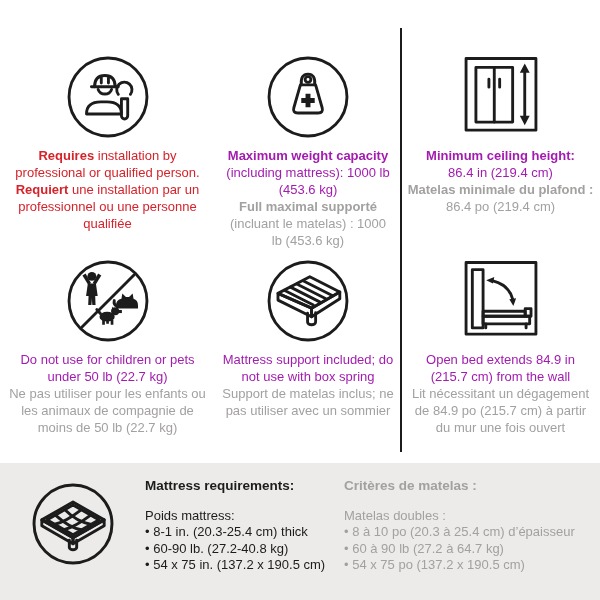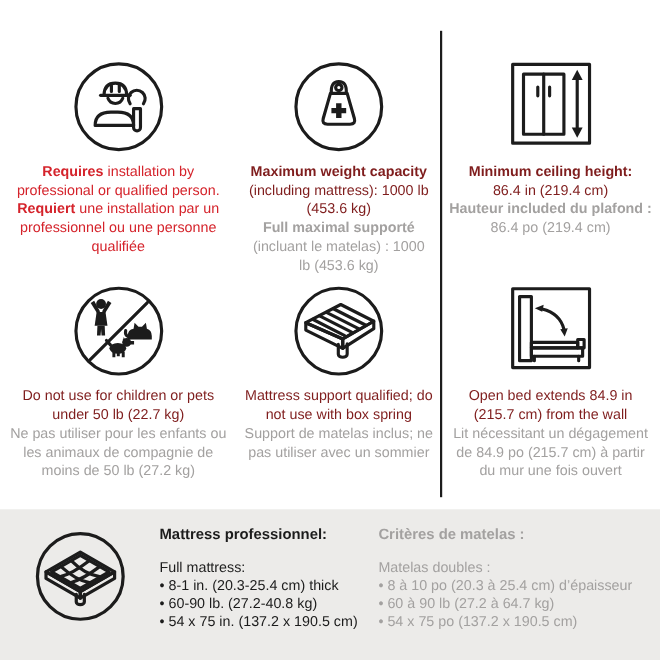--- a/index.html
+++ b/index.html
@@ -11,21 +11,21 @@
   .warning-grid {
     position:absolute; top:0; left:0; width:600px; height:463px;
     display:grid; grid-template-columns:215px 186px 199px; grid-template-rows:230px 233px;
   }
   .cell { display:flex; flex-direction:column; align-items:center; text-align:center; }
   .cell.r1 { padding-top:54px; }
   .cell.r2 { padding-top:28px;text-align:center; }
   .icon { width:86px; height:86px; flex:0 0 auto; }
   .icon svg { width:86px; height:86px; display:block; }
   .txt { margin-top:7px; }
-  .cell p { font-size:13px; line-height:17px; color:#7f1d1d; margin:0 auto; }
+  .cell p { font-size:13px; line-height:17px; color:#a21caf; margin:0 auto; }
   .cell p.fr { color:#a3a1a0; }
   .cell.red p, .cell.red p.fr { color:#d5232b; }
   .cell b { font-weight:bold; }
   .b-block b { display:block; white-space:nowrap; }
   .w206 p { width:206px; } .w168 p { width:168px; } .w196 p { width:196px;text-align:center; }
   .w180 p { width:180px; } .w198 p { width:180px; }
   .divider { position:absolute; left:400px; top:28px; width:1.5px; height:424px; background:#1c1c1c; }
   .band {
     position:absolute; left:0; top:463px; width:600px; height:137px;
     background:#ecebe9; display:flex;
@@ -91,21 +91,21 @@
           <rect class="ln" x="20" y="15" width="41" height="61"></rect>
           <path class="ln" d="M40.5,15 v61"></path>
           <path class="ln" d="M34.5,28 v9 M46.5,28 v9"></path>
           <path class="ln" d="M74.5,18 v54"></path>
           <path class="fl" d="M74.5,10.5 l-5.5,10.5 h11 z"></path>
           <path class="fl" d="M74.5,79.5 l-5.5,-10.5 h11 z"></path>
         </svg>
       </div>
       <div class="txt">
         <p class="en"><b>Minimum ceiling height:</b><span>86.4 in (219.4 cm)</span></p>
-        <p class="fr"><b>Hauteur included du plafond :</b><span>86.4 po (219.4 cm)</span></p>
+        <p class="fr"><b>Matelas minimale du plafond :</b><span>86.4 po (219.4 cm)</span></p>
       </div>
     </div>
 
     <div class="cell r2 w206">
       <div class="icon">
         <svg viewBox="0 0 96 96">
           <circle class="ln" cx="48" cy="48" r="43.5"></circle>
           <path class="ln" d="M77,19 L19,77"></path>
           <circle class="fl" cx="30" cy="20.5" r="5"></circle>
           <path class="fl" d="M25.5,28.5 h9 l2,14 h-13 z"></path>
@@ -118,37 +118,37 @@
           <ellipse class="fl" cx="47" cy="65.5" rx="8.5" ry="5.5"></ellipse>
           <circle class="fl" cx="56" cy="59.5" r="4.5"></circle>
           <path class="fl" d="M58.5,58 h5 v3.5 h-5 z"></path>
           <path class="fl" d="M53,54 l-1.2,5.5 4.5,0.8 z"></path>
           <path class="fl" d="M41.5,69 h3 v5.5 h-3 z M51,69 h3 v5.5 h-3 z M46,69 h3 v4.5 h-3 z"></path>
           <path class="ln" d="M39.5,62 l-4,-4.5" stroke-width="3"></path>
         </svg>
       </div>
       <div class="txt">
         <p class="en"><b></b><span>Do not use for children or pets under 50 lb (22.7 kg)</span></p>
-        <p class="fr"><b></b><span>Ne pas utiliser pour les enfants ou les animaux de compagnie de moins de 50 lb (27.2 kg)</span></p>
+        <p class="fr"><b></b><span>Ne pas utiliser pour les enfants ou les animaux de compagnie de moins de 50 lb (22.7 kg)</span></p>
       </div>
     </div>
 
     <div class="cell r2 w180">
       <div class="icon">
         <svg viewBox="0 0 96 96">
           <circle class="ln" cx="48" cy="48" r="43.5"></circle>
           <path class="ln" d="M14.5,39.5 L50,21 L83.5,38 L52,56 Z"></path>
           <path class="ln" d="M21.5,36 L54,52.5 M28.5,32.5 L61,49 M35.5,29 L68,45.5 M42.5,25.3 L75,41.8" stroke-width="2.8"></path>
           <path class="ln" d="M14.5,39.5 L14.5,47 L52,65.5 L52,56 Z"></path>
           <path class="ln" d="M83.5,38 L83.5,45.5 L52,65.5 L52,56 Z"></path>
           <path class="ln" d="M47.5,61.5 v10 M56.5,61 v10 M47.5,71.5 a4.5,3 0 0 0 9,0"></path>
         </svg>
       </div>
       <div class="txt">
-        <p class="en"><b></b><span>Mattress support qualified; do not use with box spring</span></p>
+        <p class="en"><b></b><span>Mattress support included; do not use with box spring</span></p>
         <p class="fr"><b></b><span>Support de matelas inclus; ne pas utiliser avec un sommier</span></p>
       </div>
     </div>
 
     <div class="cell r2 w198">
       <div class="icon">
         <svg viewBox="0 0 96 96">
           <rect class="ln" x="9" y="5" width="78" height="80"></rect>
           <rect class="ln" x="16" y="13" width="12" height="65"></rect>
           <rect class="ln" x="28" y="65" width="52" height="8.5"></rect>
@@ -177,22 +177,22 @@
         <path class="ln" d="M14,43.5 L48,24 L82,43.5 L48,63 Z"></path>
         <path class="ln" d="M19.5,43.5 L48,27.2 L76.5,43.5 L48,59.8 Z" stroke-width="2.6"></path>
         <path class="ln" d="M29,48 Q40,45.5 56.5,32.8 M39,54 Q51,50.5 66.5,38.8" stroke-width="2.4"></path>
         <path class="ln" d="M39.5,32.8 Q52,45.5 67,48.2 M29.5,38.8 Q44,52 57,54.2" stroke-width="2.4"></path>
         <path class="ln" d="M14,43.5 V50 L48,69.5 V63 Z"></path>
         <path class="ln" d="M82,43.5 V50 L48,69.5 V63 Z"></path>
         <path class="ln" d="M44,65.8 v7.7 M52,65.8 v7.7 M44,73.5 a4,2.5 0 0 0 8,0"></path>
       </svg>
     </div>
     <div class="band-col en">
-      <div class="band-title">Mattress professionnel:</div>
-      <div>Full mattress:</div>
+      <div class="band-title">Mattress requirements:</div>
+      <div>Poids mattress:</div>
       <ul class="band-list">
         <li>8-1 in. (20.3-25.4 cm) thick</li>
         <li>60-90 lb. (27.2-40.8 kg)</li>
         <li>54 x 75 in. (137.2 x 190.5 cm)</li>
       </ul>
     </div>
     <div class="band-col fr">
       <div class="band-title">Critères de matelas :</div>
       <div>Matelas doubles :</div>
       <ul class="band-list">

